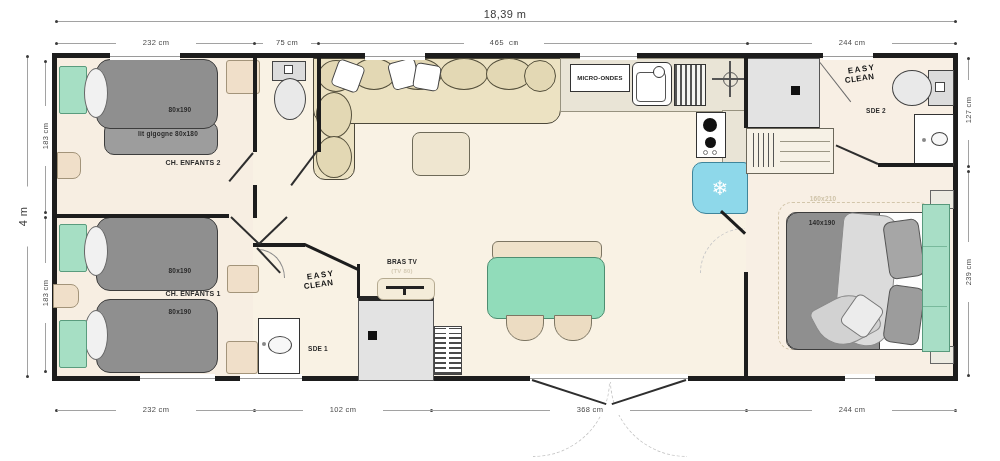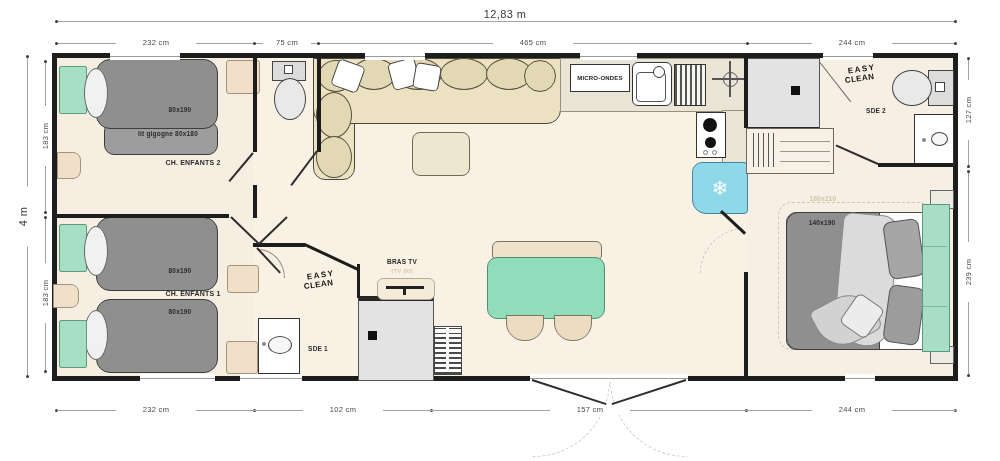--- a/index.html
+++ b/index.html
@@ -60,42 +60,42 @@
   .bedlabel{position:absolute;font-size:6.5px;font-weight:bold;color:#2a2a2a;text-align:center;z-index:5;letter-spacing:.2px;}
 </style>
 </head>
 <body>
 
 <div class="canvas">
 
   <div class="dimline-h" style="left:57px;top:21px;width:900px;"></div>
   <div class="dot" style="left:55px;top:20px;"></div>
   <div class="dot" style="left:954px;top:20px;"></div>
-  <div class="dimlabel big" style="left:450px;top:8px;width:110px;">12,83 m</div>
+  <div class="dimlabel big" style="left:450px;top:8px;width:110px;">18,39 m</div>
 
   <div class="dimline-h" style="left:57px;top:43px;width:900px;"></div>
   <div class="dot" style="left:55px;top:42px;"></div>
   <div class="dot" style="left:253px;top:42px;"></div>
   <div class="dot" style="left:317px;top:42px;"></div>
   <div class="dot" style="left:746px;top:42px;"></div>
   <div class="dot" style="left:954px;top:42px;"></div>
   <div class="dimlabel" style="left:116px;top:38px;width:80px;">232 cm</div>
   <div class="dimlabel" style="left:263px;top:38px;width:48px;">75 cm</div>
-  <div class="dimlabel" style="left:493px;top:38px;width:80px;">465 cm</div>
+  <div class="dimlabel" style="left:464px;top:38px;width:80px;font-family:Liberation Mono, monospace;">465 cm</div>
   <div class="dimlabel" style="left:812px;top:38px;width:80px;">244 cm</div>
 
   <div class="dimline-h" style="left:57px;top:410px;width:900px;z-index:2;"></div>
   <div class="dot" style="left:55px;top:409px;"></div>
   <div class="dot" style="left:253px;top:409px;"></div>
   <div class="dot" style="left:430px;top:409px;"></div>
   <div class="dot" style="left:745px;top:409px;"></div>
   <div class="dot" style="left:954px;top:409px;"></div>
   <div class="dimlabel" style="left:116px;top:405px;width:80px;">232 cm</div>
   <div class="dimlabel" style="left:303px;top:405px;width:80px;">102 cm</div>
-  <div class="dimlabel" style="left:550px;top:405px;width:80px;">157 cm</div>
+  <div class="dimlabel" style="left:550px;top:405px;width:80px;">368 cm</div>
   <div class="dimlabel" style="left:812px;top:405px;width:80px;">244 cm</div>
 
   <div class="dimline-v" style="left:27px;top:57px;height:320px;"></div>
   <div class="dot" style="left:26px;top:55px;"></div>
   <div class="dot" style="left:26px;top:375px;"></div>
   <div class="dimlabel big vrot" style="left:-7px;top:210px;width:60px;">4 m</div>
 
   <div class="dimline-v" style="left:45px;top:62px;height:151px;"></div>
   <div class="dot" style="left:44px;top:60px;"></div>
   <div class="dot" style="left:44px;top:211px;"></div>

